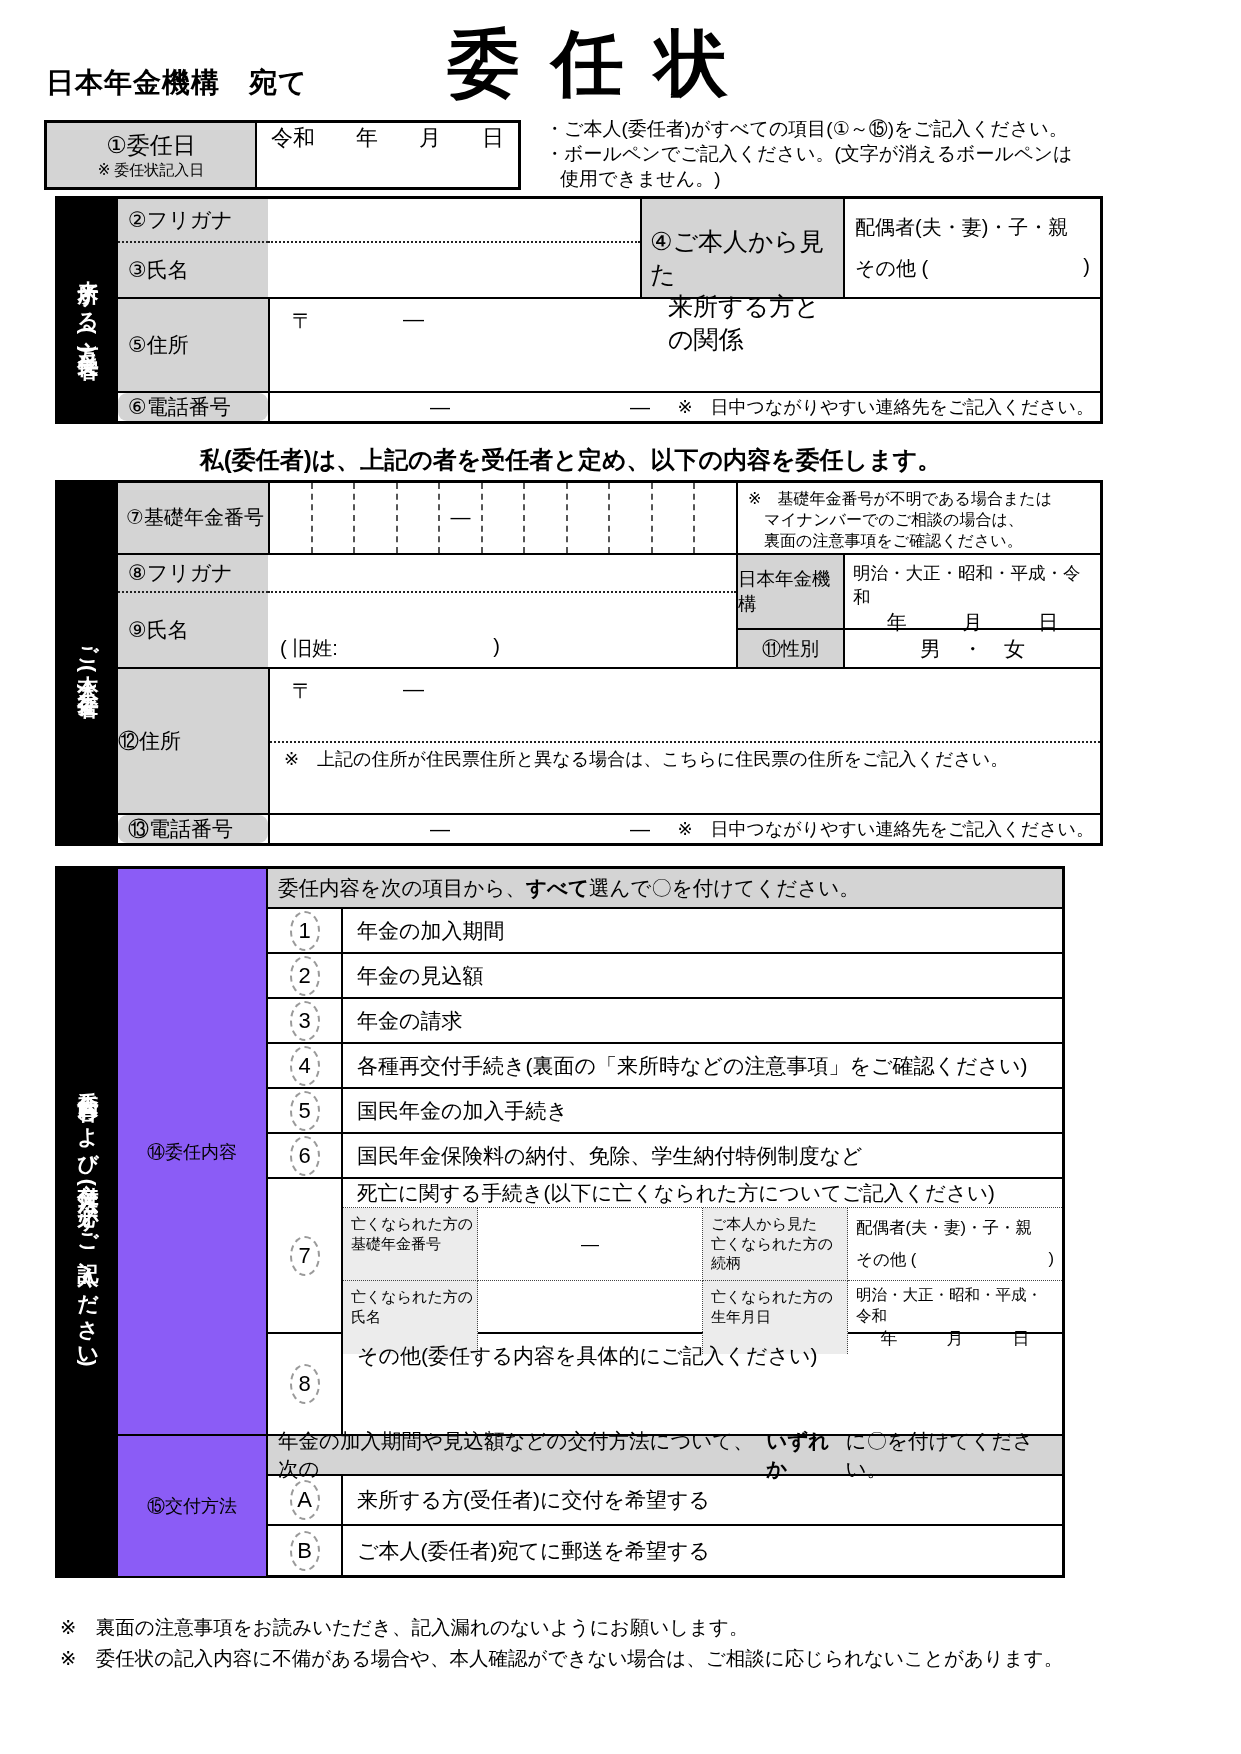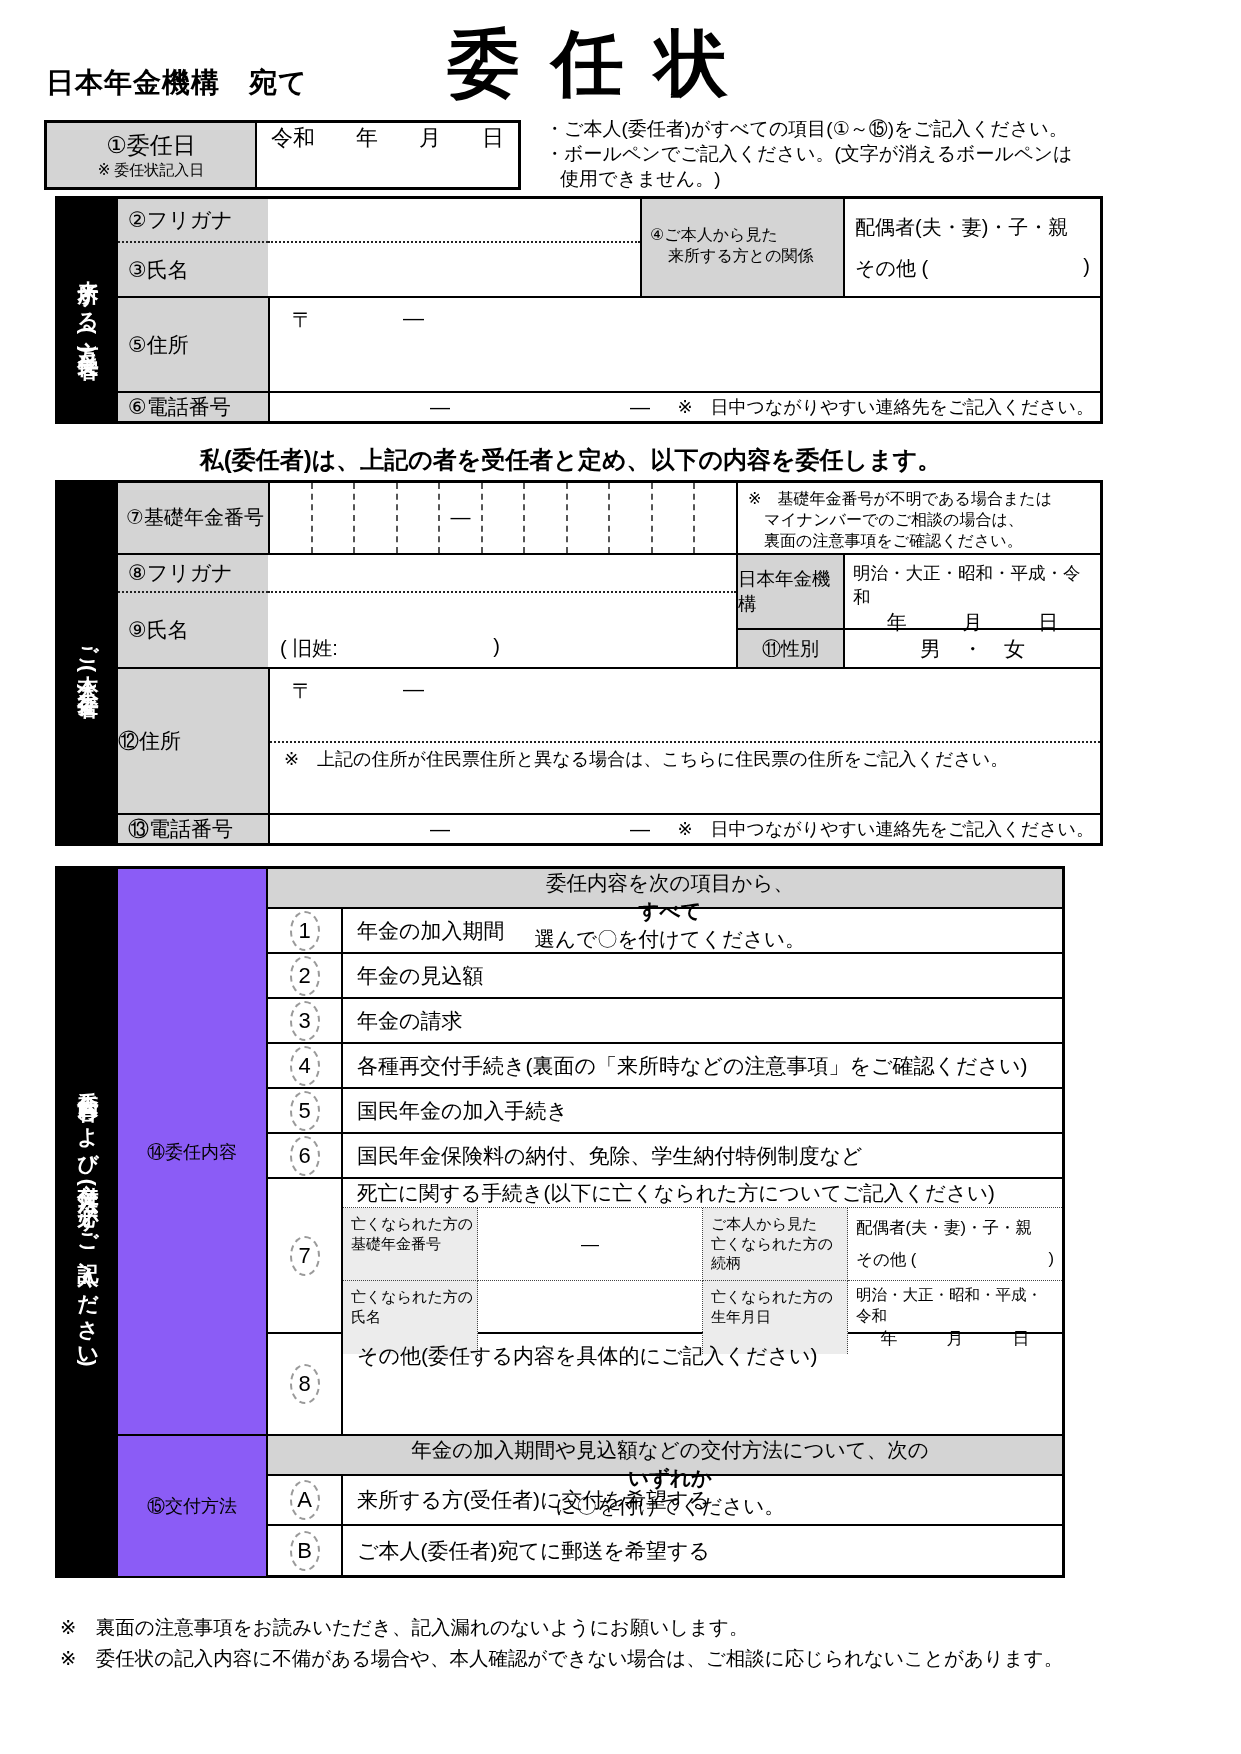--- a/index.html
+++ b/index.html
@@ -34,30 +34,30 @@
   
   #sec1 { top:196px; width:1048px; height:228px; }
   .s1-row1 { height:100px; display:flex; border-bottom:2px solid #000; }
   .s1-labels { width:150px; display:flex; flex-direction:column; flex:none; }
   .s1-labels > div, .s1-vals > div { padding-left:10px; display:flex; align-items:center; font-size:21px; }
   .s1-lab-furi { height:44px; border-bottom:2px dotted #222; }
   .s1-lab-name { flex:1; }
   .s1-vals { width:372px; display:flex; flex-direction:column; flex:none; }
   .s1-val-furi { height:44px; border-bottom:2px dotted #222; }
   .s1-val-name { flex:1; }
-  .s1-rel-label { width:205px; flex:none; border-left:2px solid #000; border-right:2px solid #000; font-size:16px; padding:26px 0 0 8px; line-height:1.3; }
+  .s1-rel-label { width:205px; flex:none; border-left:2px solid #000; border-right:2px solid #000; font-size:25px; padding:26px 0 0 8px; line-height:1.3; }
   .s1-rel-label .l2 { padding-left:18px; }
   .s1-rel-val { flex:1; display:flex; flex-direction:column; justify-content:space-around; padding:8px 10px; font-size:20px; }
   .other-line { display:flex; justify-content:space-between; }
   .addr-row { height:95px; display:flex; border-bottom:2px solid #000; }
   .addr-label { width:150px; flex:none; display:flex; align-items:center; padding-left:10px; font-size:21px; }
   .addr-val { flex:1; border-left:2px solid #000; padding:8px 0 0 22px; font-size:21px; }
   .postal { display:flex; gap:90px; }
   .phone-row { flex:1; display:flex; }
-  .phone-label { width:150px; flex:none; display:flex; align-items:center; padding-left:10px; font-size:21px; }
+  .phone-label { width:150px; flex:none; display:flex; align-items:center; padding-left:10px; font-size:21px;border-radius:9px; }
   .phone-val { flex:1; border-left:2px solid #000; display:flex; align-items:center; font-size:20px; }
   .phone-val .d1 { margin-left:160px; }
   .phone-val .d2 { margin-left:180px; }
   .phone-val .pnote { margin-left:auto; padding-right:6px; font-size:18px; }
 
   
   .statement { position:absolute; left:0; right:100px; top:444px; text-align:center; font-size:24px; font-weight:bold; }
 
   
   #sec2 { top:480px; width:1048px; height:366px; }
@@ -91,21 +91,21 @@
   .s2-addr .aval { flex:1; border-left:2px solid #000; display:flex; flex-direction:column; }
   .s2-addr .ptop { padding:8px 0 0 22px; font-size:21px; height:72px; }
   .s2-addr .anote { border-top:2px dotted #222; padding:4px 0 0 14px; font-size:18px; flex:1; }
 
   
   #sec3 { top:866px; width:1010px; height:712px; }
   .dele-group { display:flex; border-bottom:2px solid #000; }
   .dele-group.last { border-bottom:none; }
   .dele-label { width:150px; flex:none; border-right:2px solid #000; display:flex; align-items:center; justify-content:center; font-size:18px; background:#8b5cf6; }
   .dele-right { flex:1; display:flex; flex-direction:column; }
-  .dele-header { height:40px; display:flex; align-items:center; padding-left:10px; font-size:20.5px; background:#d4d4d4; border-bottom:2px solid #000;flex-direction:column; }
+  .dele-header { height:40px; display:flex; align-items:center; padding-left:10px; font-size:20.5px; background:#d4d4d4; border-bottom:2px solid #000; }
   .item-row { height:45px; display:flex; border-bottom:2px solid #000; }
   .item-num { width:75px; flex:none; display:flex; align-items:center; justify-content:center; border-right:2px solid #000; }
   .item-text { flex:1; display:flex; align-items:center; padding-left:14px; font-size:21px; }
   .item7 { height:155px; display:flex; border-bottom:2px solid #000; }
   .item7-right { flex:1; display:flex; flex-direction:column; }
   .item7-title { height:40px; display:flex; align-items:center; padding-left:14px; font-size:20.5px; }
   .sub7 { flex:1; display:grid; grid-template-columns:135px 225px 145px 214px; grid-template-rows:1fr 1fr; border-top:1px dotted #444; }
   .sub7 > div { border-right:1px dotted #444; border-bottom:1px dotted #444; }
   .sub7 > div:nth-child(4n) { border-right:none; }
   .sub7 > div:nth-child(n+5) { border-bottom:none; }

